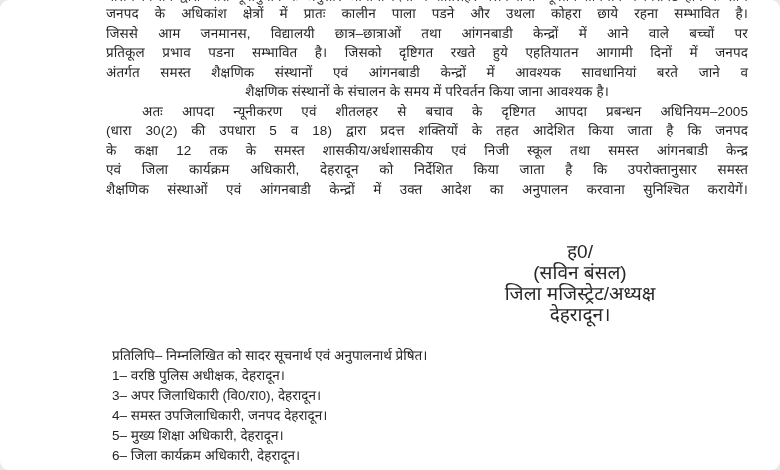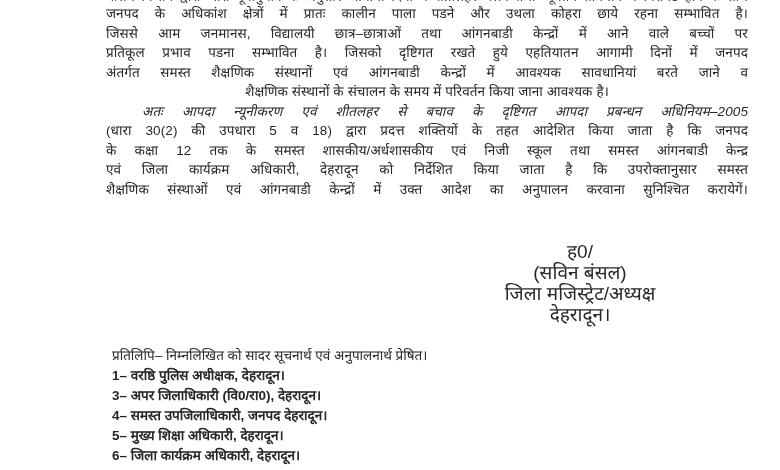--- a/index.html
+++ b/index.html
@@ -7,20 +7,21 @@
     width: 780px; height: 470px;
     font-family: "Liberation Sans", "DejaVu Sans", sans-serif;
     background: #e9e9e9;
   }
   .page {
     position: relative;
     width: 780px; height: 470px;
     background: #ffffff;
     color: #262626;
     overflow: hidden;
+    border-radius: 9px;
   }
   
   .crop-top-window {
     position: absolute; left: 106px; top: 0; width: 642px; height: 7px;
     overflow: hidden;
   }
   .crop-top-window .inner {
     margin-top: -13px;
     font-size: 13.5px; line-height: 19.5px;
     text-align: justify; text-align-last: justify;
@@ -28,32 +29,32 @@
     color: #3a3a3a;
   }
   .body-text {
     position: absolute; left: 106px; top: 4px; width: 642px;
     font-size: 13.5px; line-height: 19.5px;
     letter-spacing: 0.1px;
   }
   .bline { width: 642px; }
   .jline { text-align: justify; text-align-last: justify; }
   .lline { text-align: center; }
-  .indent { padding-left: 36px; box-sizing: border-box; font-style: italic; }
+  .indent { padding-left: 36px; box-sizing: border-box; }
   .signature {
     position: absolute; left: 428px; top: 241px; width: 304px;
     text-align: center;
     font-size: 19px; line-height: 21px;
   }
   .copy-section {
     position: absolute; left: 112px; top: 346px; width: 560px;
     font-size: 13.5px; line-height: 20px;
     text-align: left;
   }
-  .copy-item { white-space: nowrap; font-weight: bold; }
+  .copy-item { white-space: nowrap; }
 </style>
 </head>
 <body>
 
 <div class="page">
 
   <div class="crop-top-window">
     <div class="inner">मौसम विभाग द्वारा जारी पूर्वानुमान के अनुसार आगामी दिनों में शीतलहर चलने तथा न्यूनतम तापमान में गिरावट होने के साथ</div>
   </div>
 

